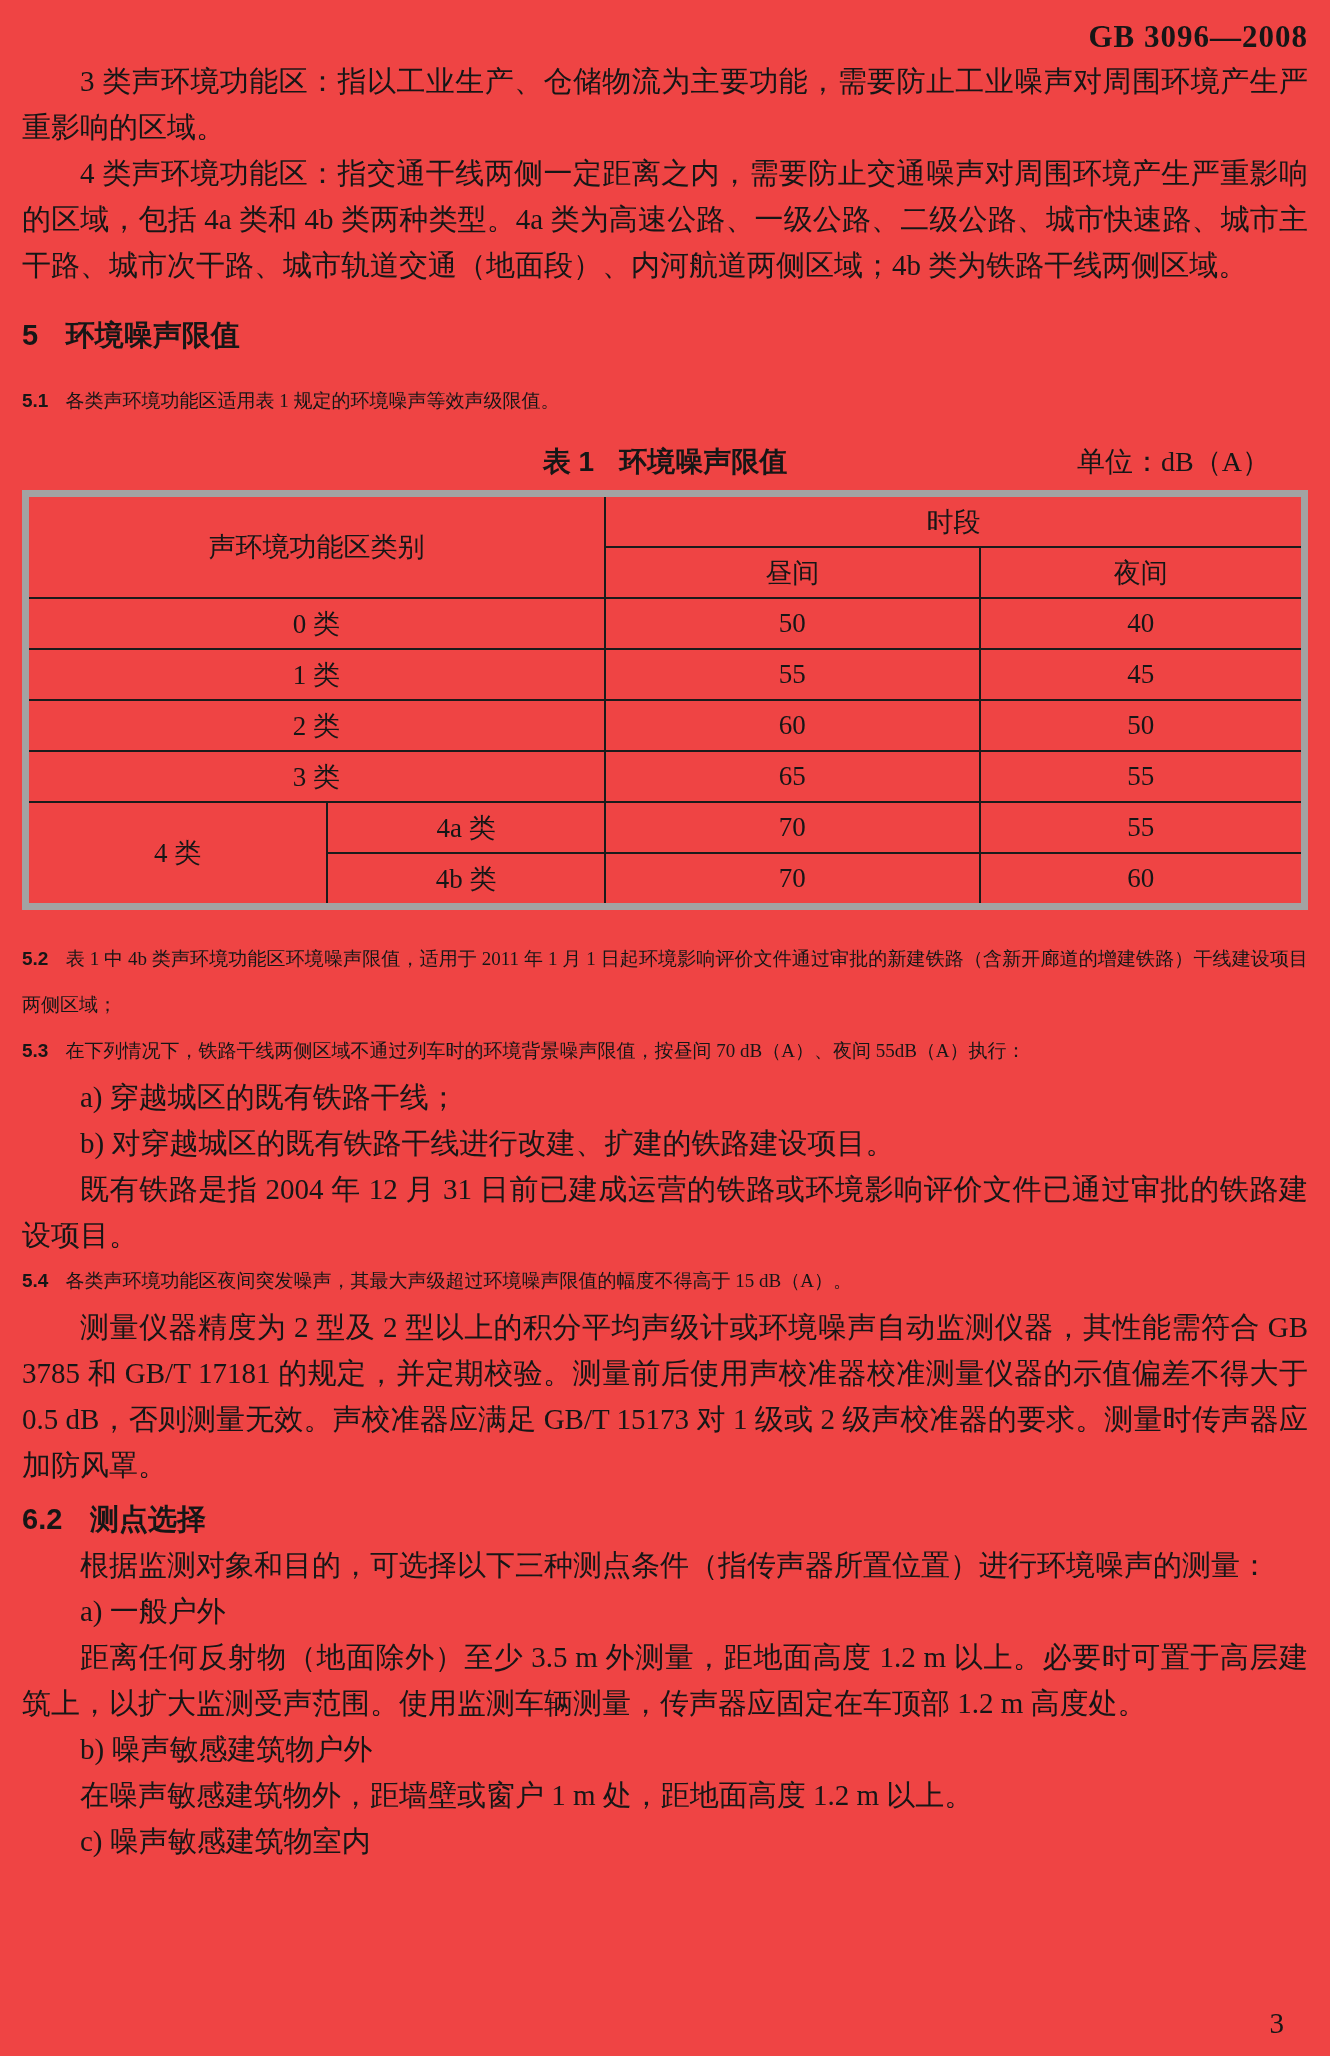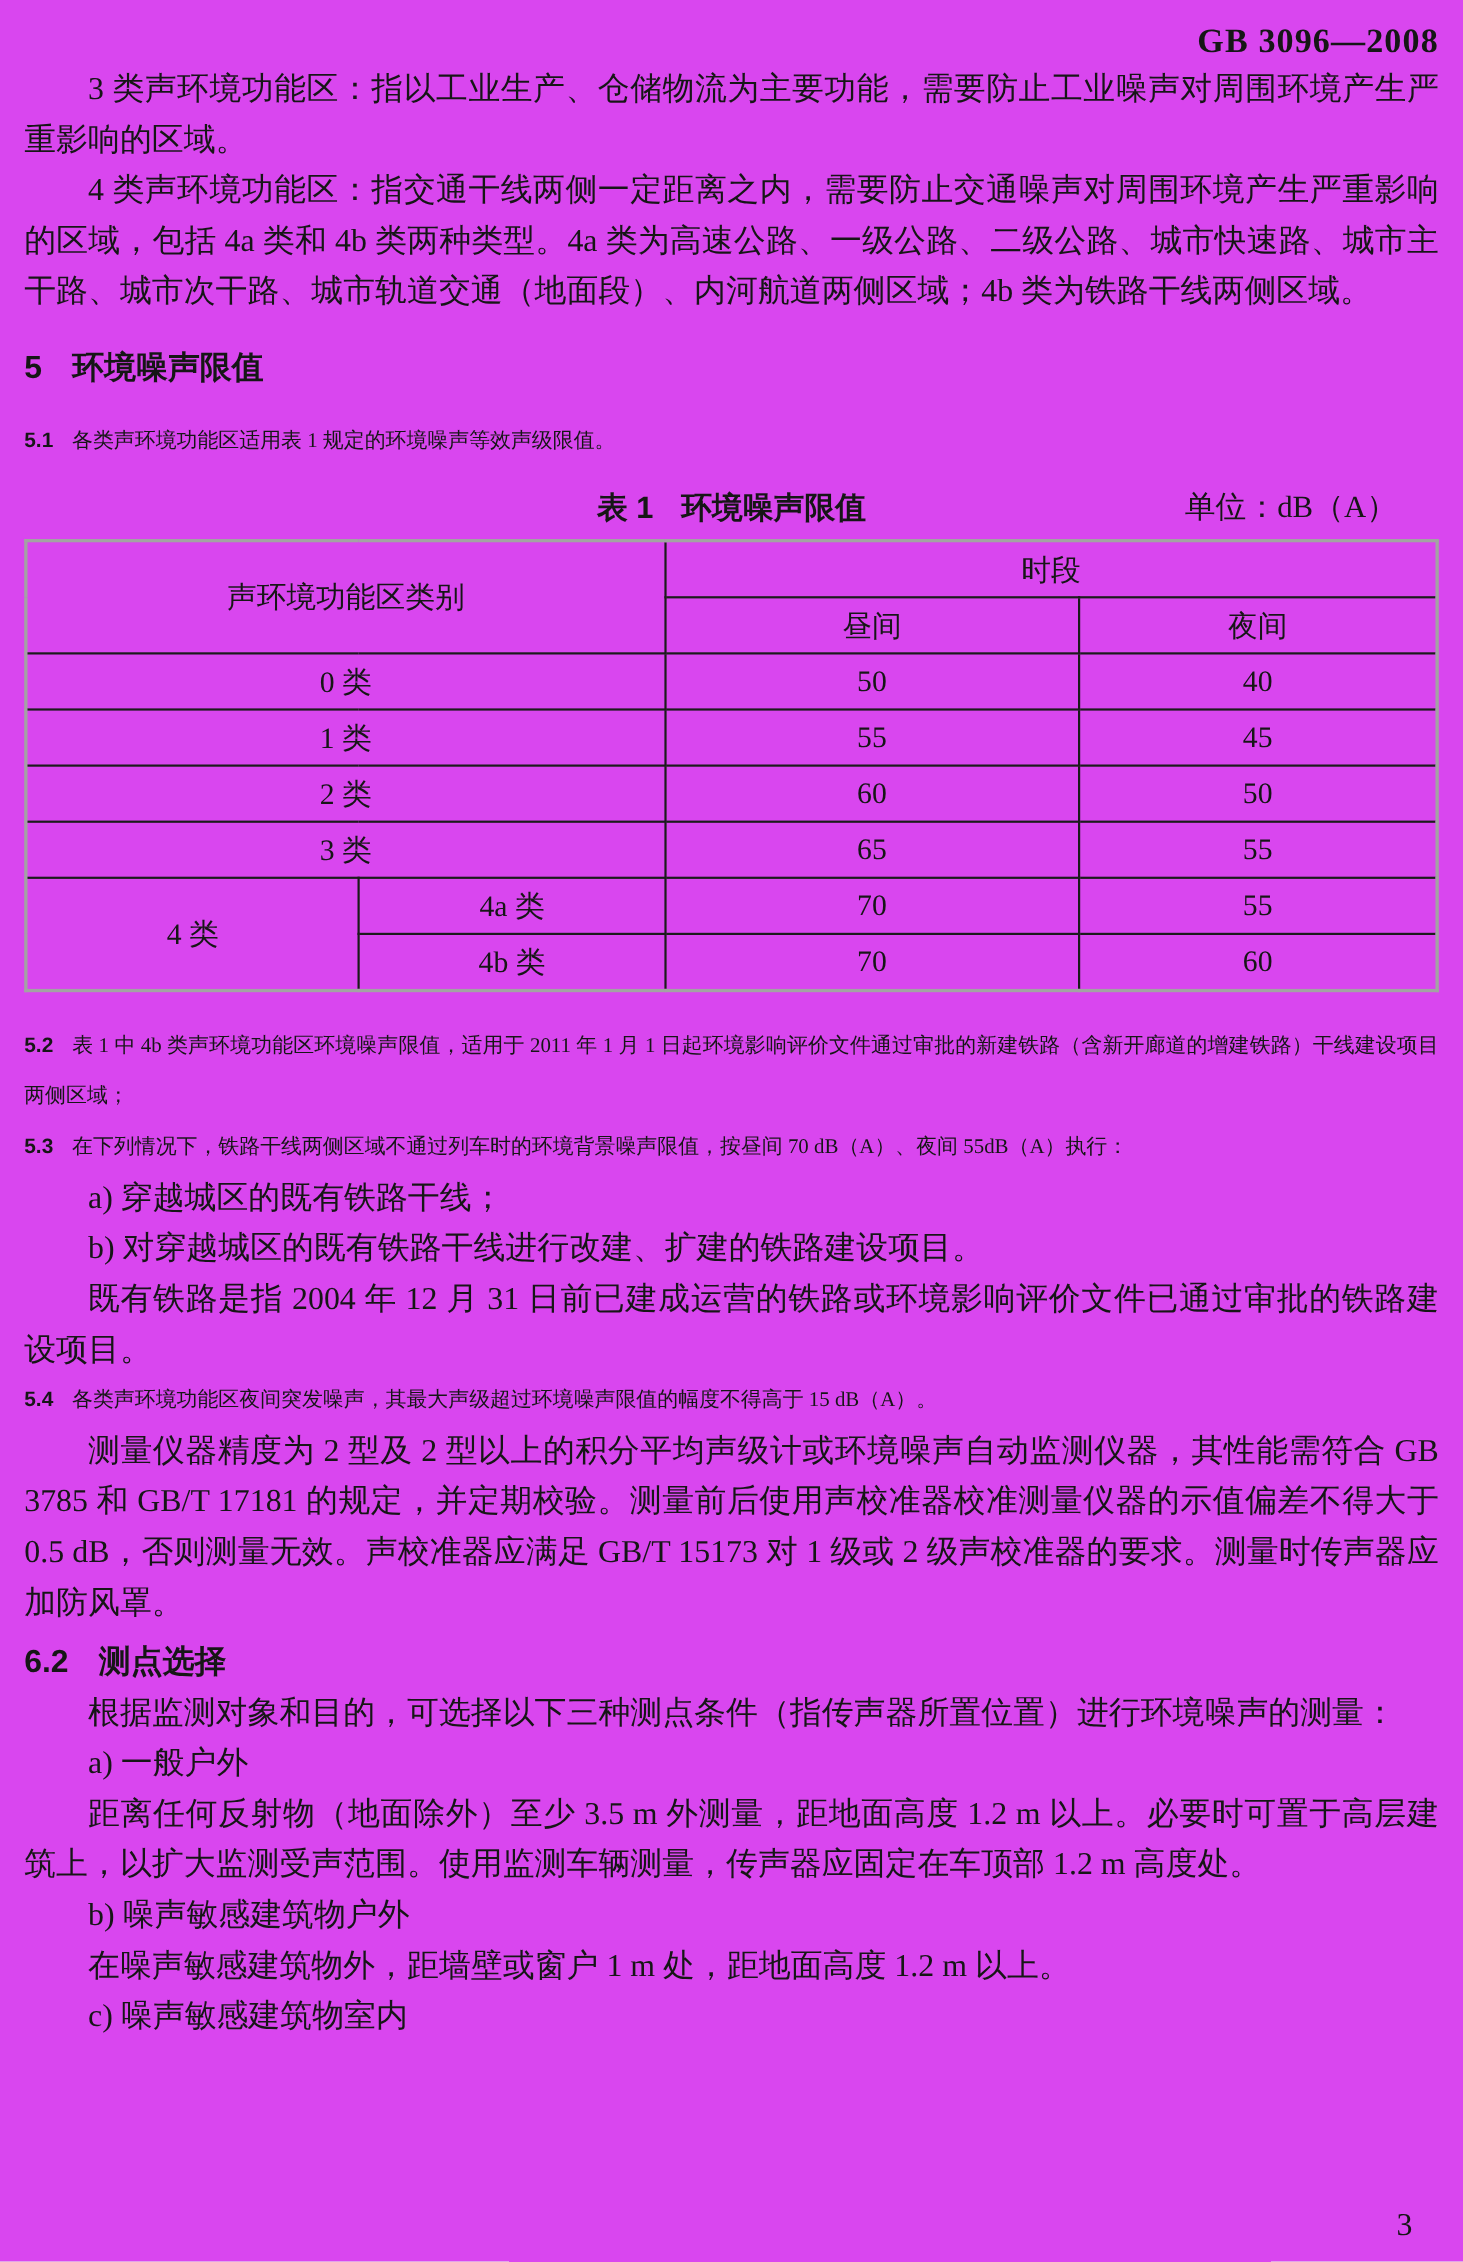--- a/index.html
+++ b/index.html
@@ -1,20 +1,20 @@
 <!DOCTYPE html>
 <html><head>
 <meta charset="utf-8">
 <style>
   html,body { margin:0; padding:0; background:#e8e8e8; }
   .page {
     position:relative;
     width:1330px; height:2056px;
     margin:0 auto;
-    background:#d946ef;
+    background:#ef4444;
     color:#161616;
     box-sizing:border-box;
     padding:16px 22px 0 22px;
     font-family:"Liberation Serif","DejaVu Serif",serif;
     overflow:hidden;
   }
   .doc-header {
     text-align:right;
     font-weight:bold;
     font-size:31px;
@@ -70,21 +70,21 @@
     position:absolute; right:38px; top:0;
     font-size:28px;
     line-height:40px;
     font-family:"Liberation Serif","DejaVu Serif",serif;
     font-weight:normal;
   }
   table.limits {
     width:100%;
     border-collapse:collapse;
     table-layout:fixed;
-    border:3px solid #a3a3a3;
+    border:7px solid #a3a3a3;
   }
   table.limits td {
     border:2px solid #1b1b1b;
     text-align:center;
     vertical-align:middle;
     font-size:27px;
     height:49px;
     padding:0;
   }
   .page-num {

